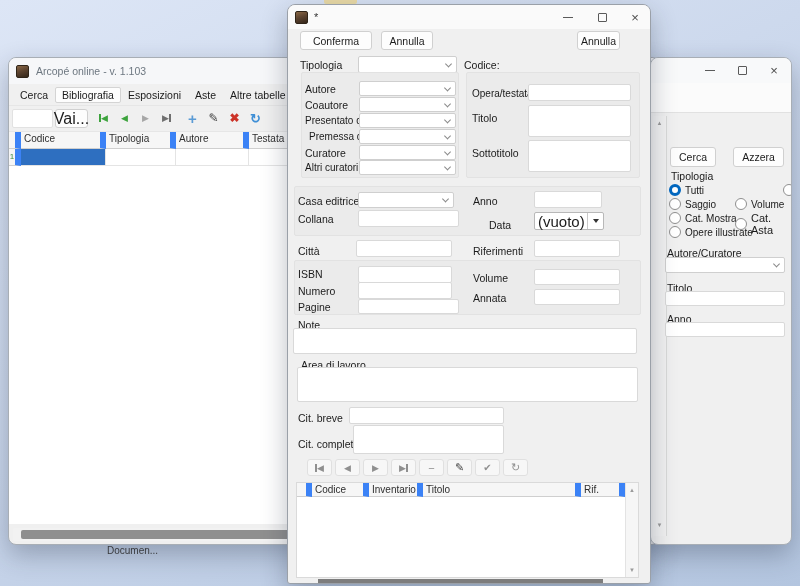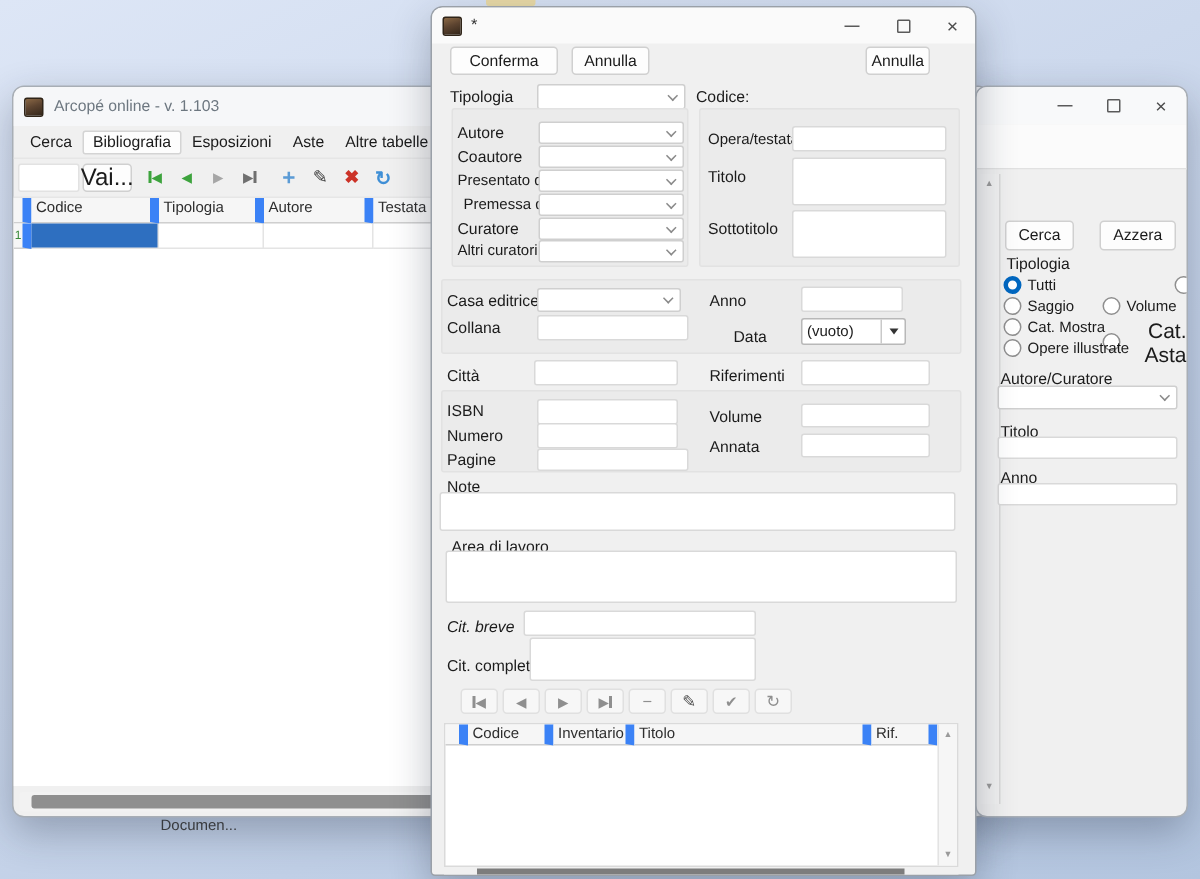--- a/index.html
+++ b/index.html
@@ -158,21 +158,21 @@
     <div class="radrow" style="left:84px;top:140px;">
       <span class="radio"></span>
       <span style="font-size:10px;">Volume</span>
     </div>
     <div class="radrow" style="left:18px;top:154px;">
       <span class="radio"></span>
       <span style="font-size:10px;">Cat. Mostra</span>
     </div>
     <div class="radrow" style="left:84px;top:154px;">
       <span class="radio"></span>
-      <span style="font-size:14px;text-align:right;">Cat. Asta</span>
+      <span style="font-size:11px;">Cat. Asta</span>
     </div>
     <div class="radrow" style="left:18px;top:168px;">
       <span class="radio"></span>
       <span style="font-size:10px;">Opere illustrate</span>
     </div>
 
     <span class="lbl" style="left:16px;top:189px;">Autore/Curatore</span>
     <div class="combo" style="left:14px;top:199px;width:120px;height:16px;">
         <span class="chev"></span>
       </div>
@@ -245,21 +245,21 @@
     <span class="lbl" style="left:10px;top:190px;">Casa editrice</span>
     <div class="combo" style="left:70px;top:187px;width:96px;height:16px;">
         <span class="chev"></span>
       </div>
     <span class="lbl" style="left:10px;top:208px;">Collana</span>
     <input class="inp" style="left: 70px; top: 205px; width: 101px; height: 17px;">
     <span class="lbl" style="left:185px;top:190px;">Anno</span>
     <input class="inp" style="left: 246px; top: 186px; width: 68px; height: 17px;">
     <span class="lbl" style="left:185px;top:214px;padding-left:16px;">Data</span>
     <div style="position:absolute;left:246px;top:207px;width:70px;height:18px;background:#fff;border:1px solid #b8b8b8;border-radius:2px;display:flex;align-items:center;">
-      <span style="flex:1;padding-left:3px;font-size:10px;">(vuoto)</span>
+      <span style="flex:1;padding-left:3px;font-size:15px;">(vuoto)</span>
       <span style="width:16px;height:100%;border-left:1px solid #c9c9c9;display:flex;align-items:center;justify-content:center;">
         <span style="width:0;height:0;border-left:3.5px solid transparent;border-right:3.5px solid transparent;border-top:4px solid #333;"></span>
       </span>
     </div>
 
     <span class="lbl" style="left:10px;top:240px;">Città</span>
     <input class="inp" style="left: 68px; top: 235px; width: 96px; height: 17px;">
     <span class="lbl" style="left:185px;top:240px;">Riferimenti</span>
     <input class="inp" style="left: 246px; top: 235px; width: 86px; height: 17px;">
 
@@ -272,21 +272,21 @@
     <input class="inp" style="left: 70px; top: 294px; width: 101px; height: 15px;">
     <span class="lbl" style="left:185px;top:267px;">Volume</span>
     <input class="inp" style="left: 246px; top: 264px; width: 86px; height: 16px;">
     <span class="lbl" style="left:185px;top:287px;">Annata</span>
     <input class="inp" style="left: 246px; top: 284px; width: 86px; height: 16px;">
 
     <span class="lbl" style="left:10px;top:314px;">Note</span>
     <div class="inp" style="left:5px;top:323px;width:344px;height:26px;"></div>
     <span class="lbl" style="left:13px;top:354px;">Area di lavoro</span>
     <div class="inp" style="left:9px;top:362px;width:341px;height:35px;"></div>
-    <span class="lbl" style="left:10px;top:407px;font-style:italic;">Cit. breve</span>
+    <span class="lbl" style="left:10px;top:407px;">Cit. breve</span>
     <input class="inp" style="left: 61px; top: 402px; width: 155px; height: 17px;">
     <span class="lbl" style="left:10px;top:433px;">Cit. completa</span>
     <div class="inp" style="left:65px;top:420px;width:151px;height:29px;"></div>
 
     <div style="position:absolute;left:19px;top:454px;display:flex;gap:3px;">
       <div class="nbtn">
           <span class="vbar"></span>
           <span>◀</span>
         </div>
       <div class="nbtn">

